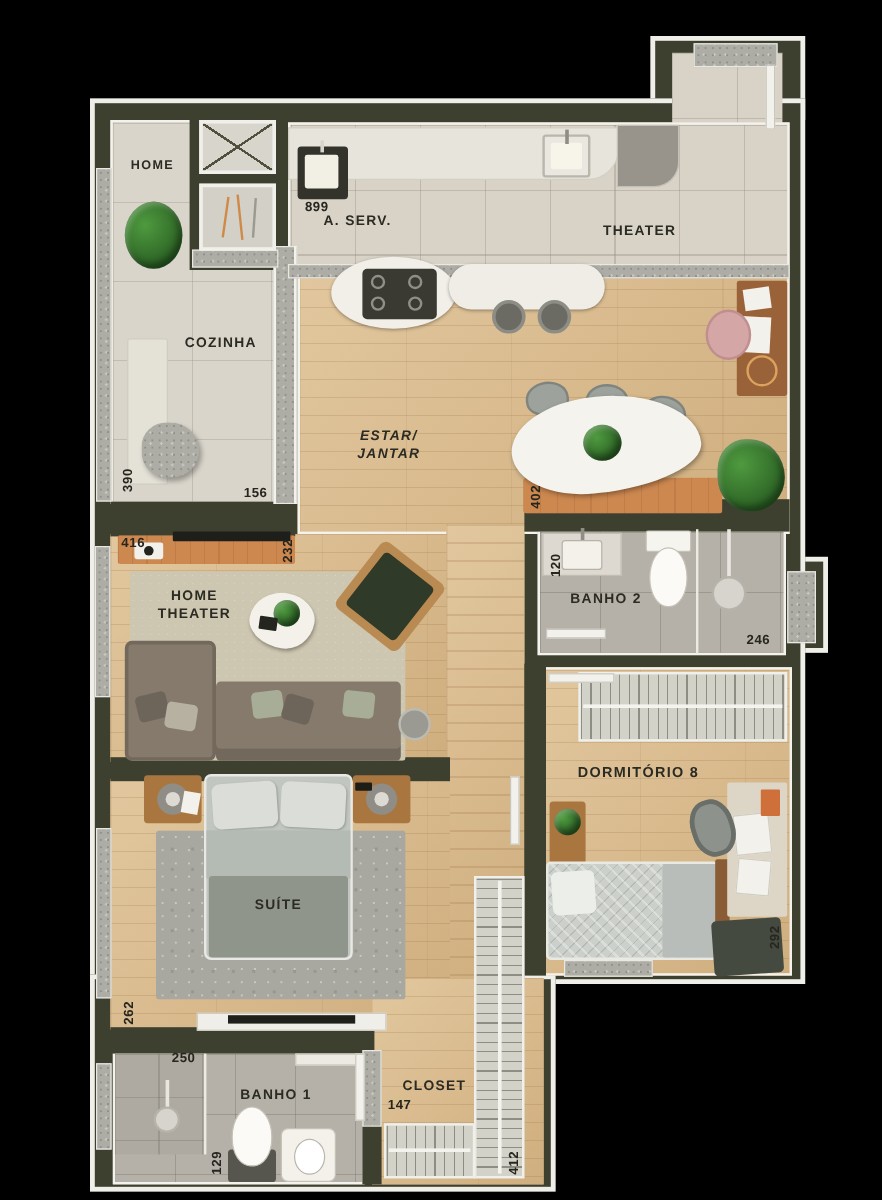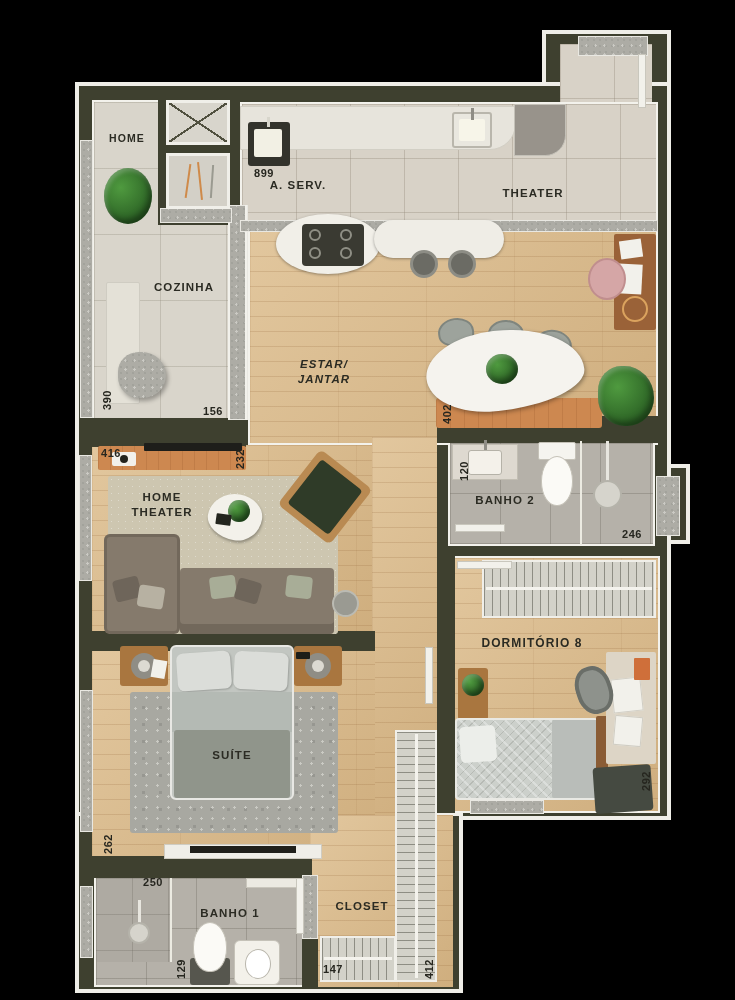--- a/index.html
+++ b/index.html
@@ -274,16 +274,16 @@
   <div class="abs dim" style="left:213px;top:411px;">156</div>
   <div class="abs dim" style="left:111px;top:453px;">416</div>
   <div class="abs dim v" style="left:240px;top:459px;">232</div>
   <div class="abs dim v" style="left:447px;top:414px;">402</div>
   <div class="abs dim v" style="left:464px;top:471px;">120</div>
   <div class="abs dim" style="left:632px;top:534px;">246</div>
   <div class="abs dim v" style="left:646px;top:781px;">292</div>
   <div class="abs dim v" style="left:108px;top:844px;">262</div>
   <div class="abs dim" style="left:113px;top:882px;margin-left:40px;">250</div>
   <div class="abs dim v" style="left:181px;top:969px;">129</div>
-  <div class="abs dim" style="left:333px;top:969px;">147</div>
+  <div class="abs dim" style="left:333px;top:921px;">147</div>
   <div class="abs dim v" style="left:429px;top:969px;">412</div>
 
 </div>
 
 </body></html>

